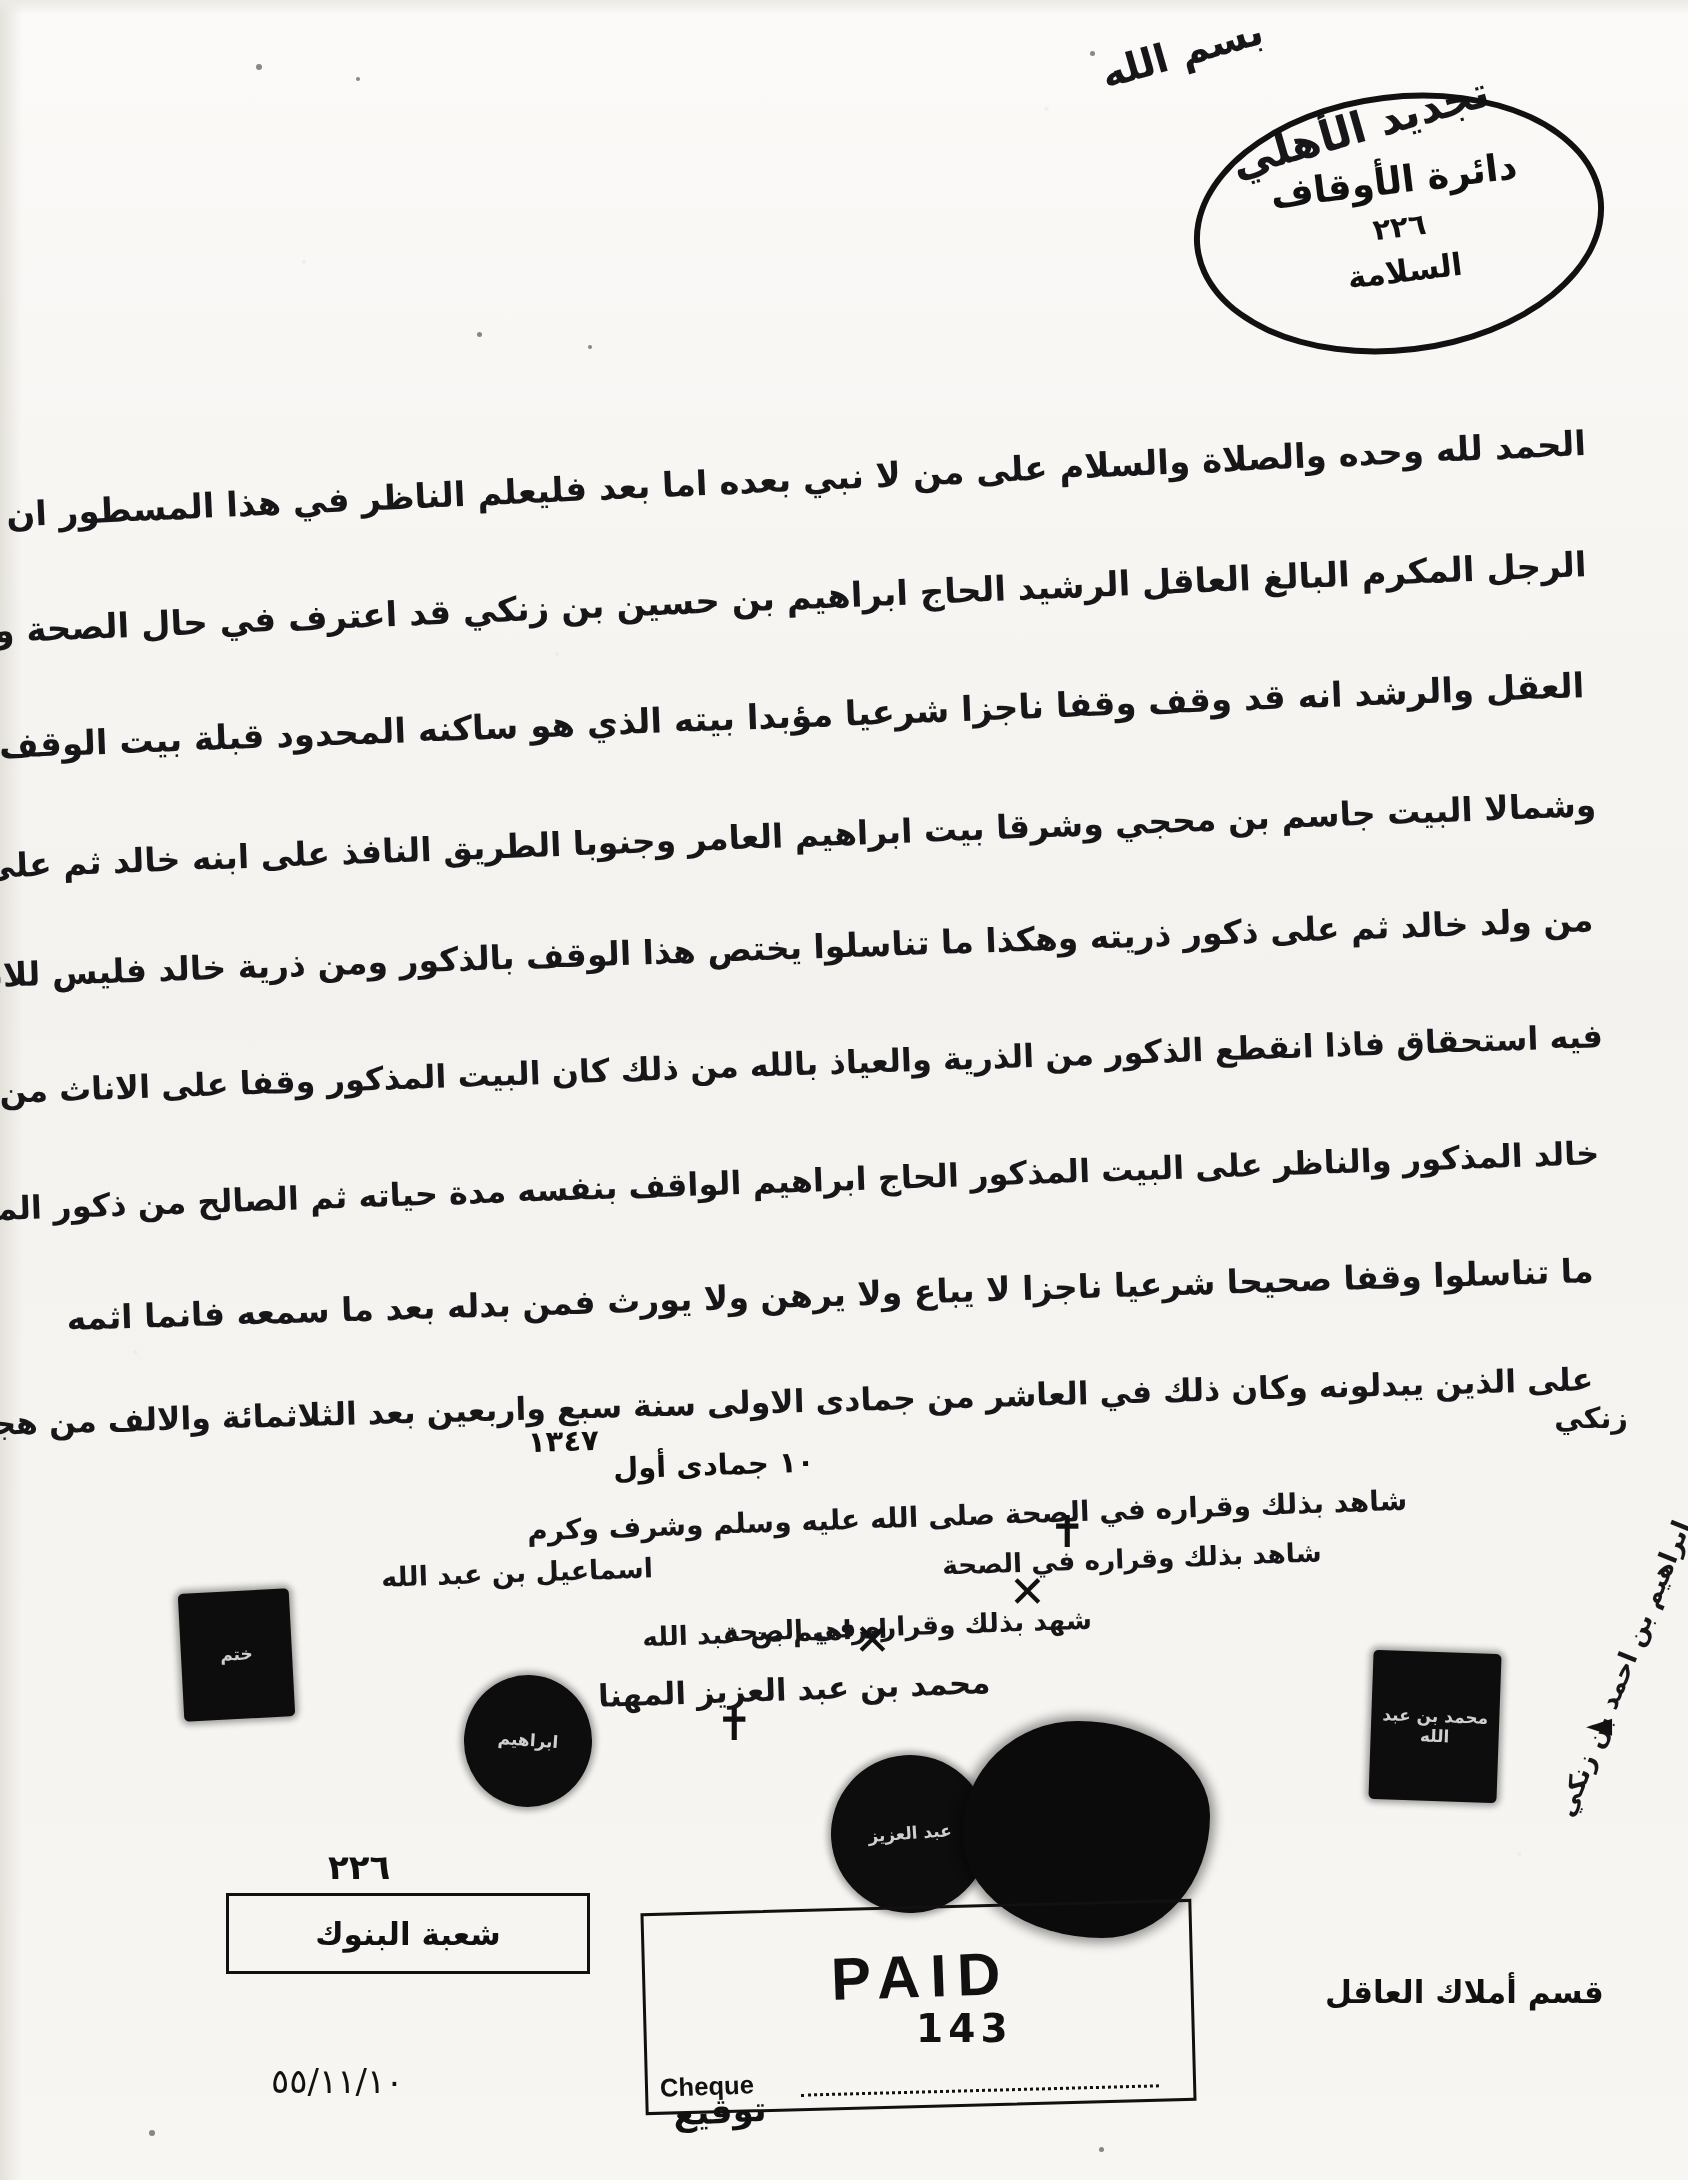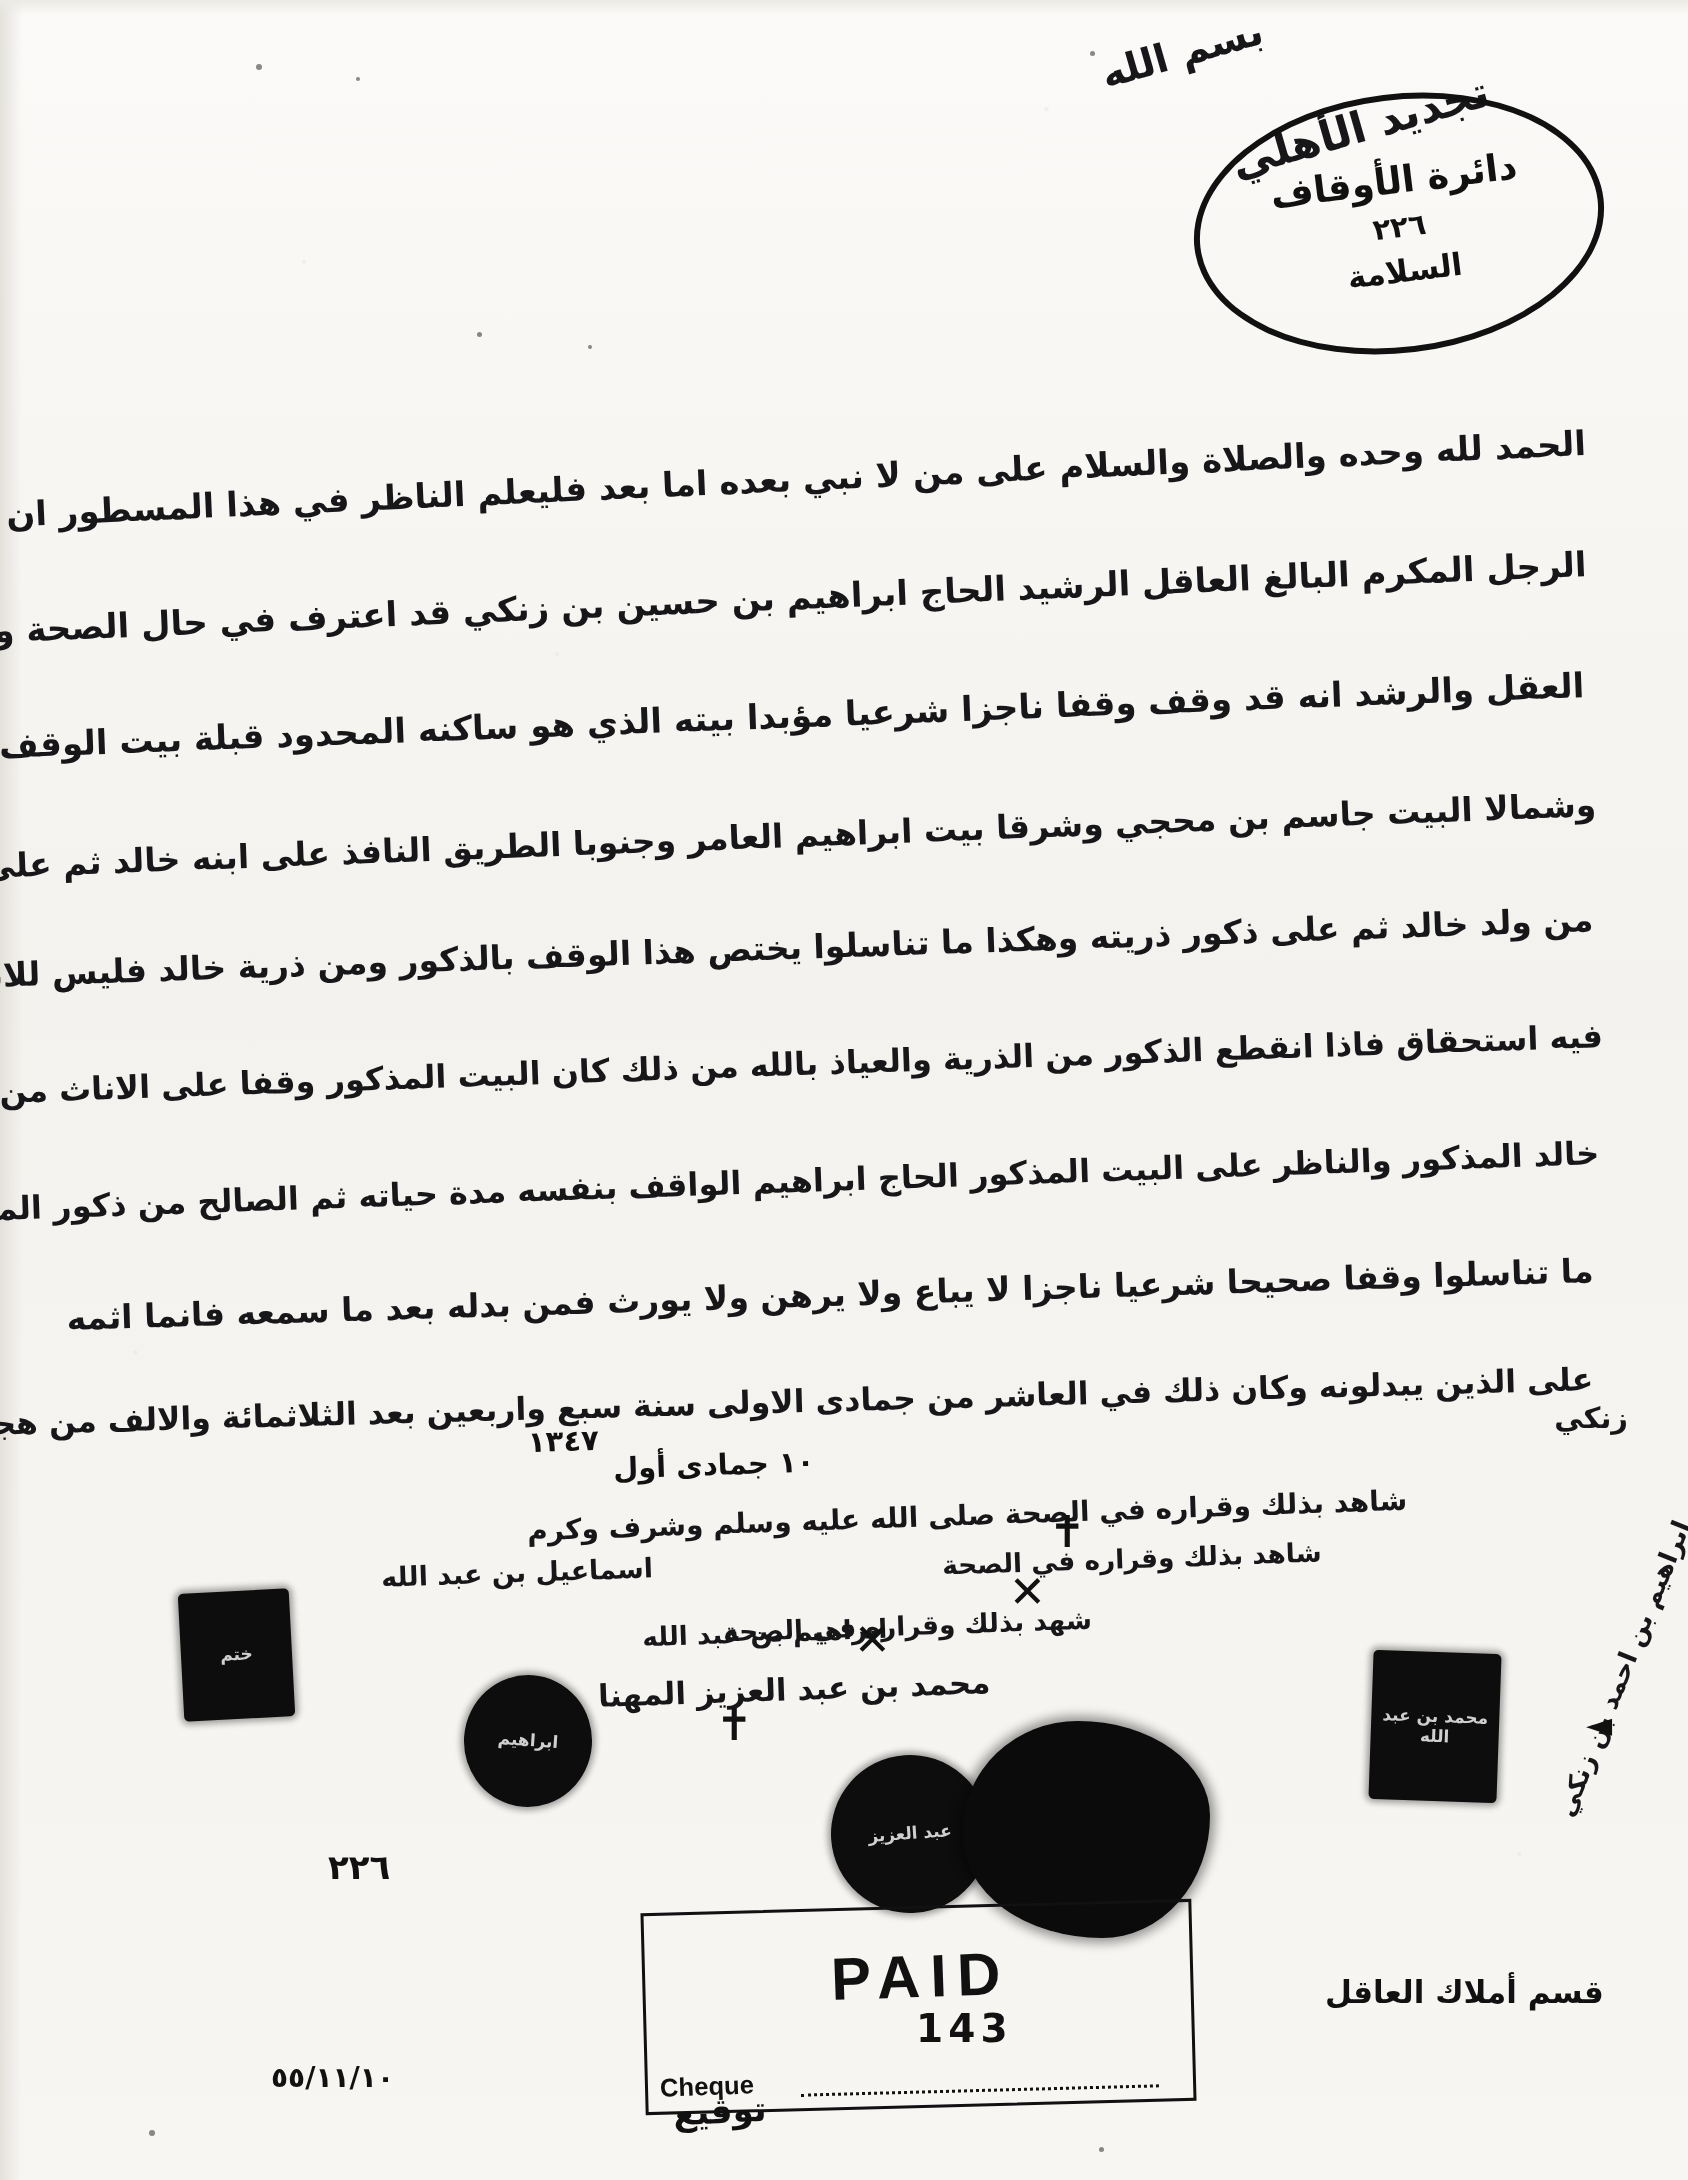--- a/index.html
+++ b/index.html
@@ -173,22 +173,22 @@
     top: 1847px;
     font-size: 34px;
     font-weight: 700;
     color: #111;
     letter-spacing: 3.4px;
   }
   .bank-date {
     position: absolute;
     left: 271px;
     top: 2061px;
-    font-size: 28px;
-    font-weight: 700;
+    font-size: 34px;
+    font-weight: 400;
     color: #111;
     letter-spacing: 2.6px;
   }
 
   .paid-box {
     left: 643px;
     top: 1906px;
     width: 545px;
     height: 196px;
     transform: rotate(-1.5deg);
@@ -339,20 +339,23 @@
 
   <div class="blot" style="left:963px; top:1721px; width:247px; height:217px;"></div>
 
   <div class="seal sq" style="left:1371px; top:1652px; width:128px; height:149px; transform: rotate(2deg);">
     <span>محمد بن عبد الله</span>
   </div>
 
   <div class="arrow-right">◄</div>
 
   <div class="hand bank-number">٢٢٦</div>
+  <div class="box bank-box">
+    <span>شعبة البنوك</span>
+  </div>
   <div class="hand bank-date">٥٥/١١/١٠</div>
 
   <div class="box paid-box"></div>
   <div class="paid-text">PAID</div>
   <div class="hand paid-num">143</div>
   <div class="cheque-text">Cheque</div>
   <div class="cheque-dots"></div>
   <div class="hand cheque-sig">توقيع</div>
 
   <div class="hand dept-label">قسم أملاك العاقل</div>

